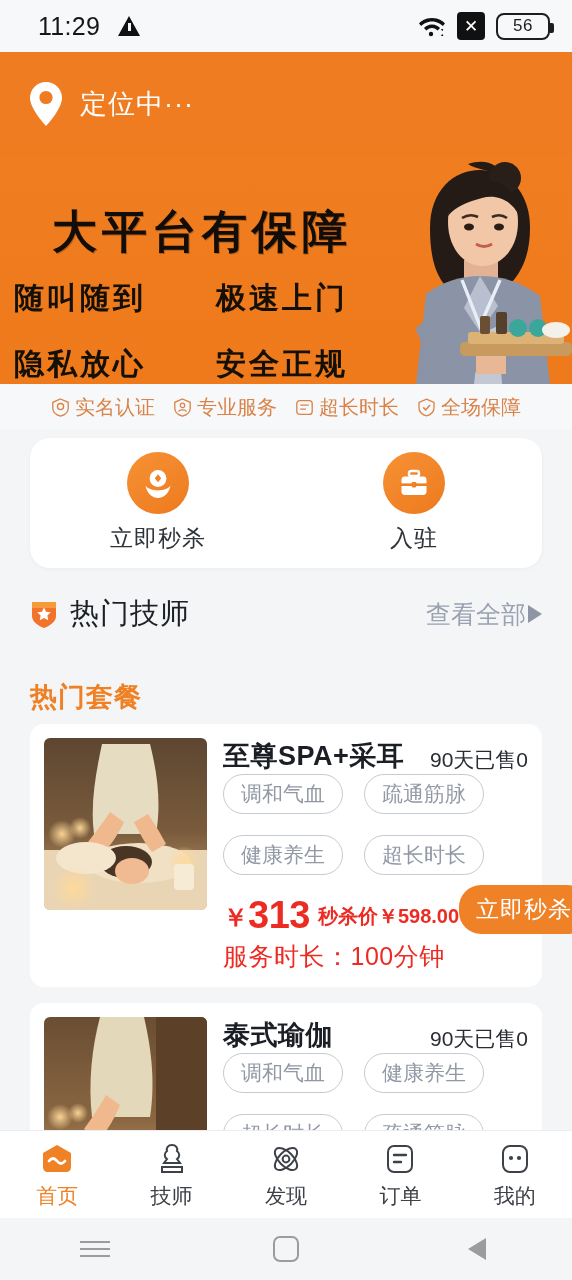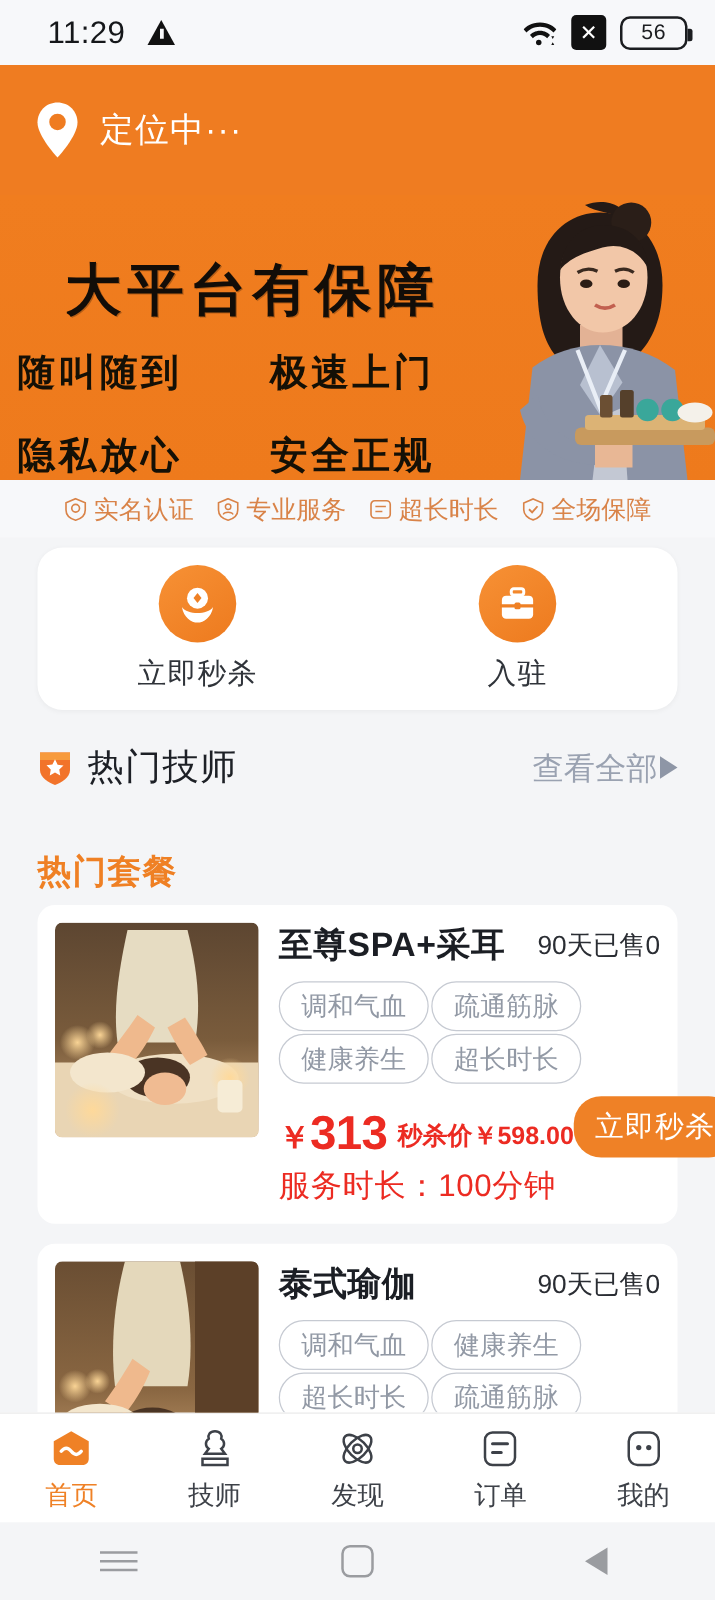--- a/index.html
+++ b/index.html
@@ -99,24 +99,24 @@
   .viewall .caret { width:0;height:0;border-left:14px solid #8e96a6;border-top:9px solid transparent;border-bottom:9px solid transparent; }
 
   
   .pkg-title { flex:0 0 72px; display:flex; align-items:center; padding:18px 30px 0; }
   .pkg-title span { color:#ef8024; font-size:27px; font-weight:bold; letter-spacing:1px; }
 
   .cards { flex:1 1 auto; padding:0 30px; overflow:hidden; display:flex; flex-direction:column; gap:16px; }
   .card { background:#fff; border-radius:14px; display:flex; padding:14px; gap:16px; flex:0 0 auto; }
   .thumb { width:163px; height:172px; border-radius:6px; flex:0 0 163px; overflow:hidden; position:relative; }
   .info { flex:1 1 auto; min-width:0; display:flex; flex-direction:column; }
-  .info-top { display:flex; align-items:flex-start; }
+  .info-top { display:flex; align-items:flex-end; }
   .p-name { font-size:27px; font-weight:bold; color:#1b1e24; letter-spacing:.5px; }
   .p-sold { margin-left:auto; font-size:21px; color:#2a2d33; white-space:nowrap; padding-top:4px; }
-  .tags { display:flex; flex-wrap:wrap; gap:2px; margin-top:11px; }
+  .tags { display:flex; flex-wrap:wrap; gap:21px; }
   .tag {
     border:1px solid #c6cad2; border-radius:22px; color:#9299a5;
     font-size:21px; padding:5px 17px; white-space:nowrap;
   }
   .priceline { display:flex; align-items:flex-end; margin-top:10px; }
   .cur { color:#ec2b22; font-size:25px; font-weight:bold; }
   .price { color:#ec2b22; font-size:38px; font-weight:bold; line-height:1; letter-spacing:-.5px; }
   .seckill-price { color:#ec2b22; font-size:20px; font-weight:bold; margin-left:8px; padding-bottom:4px; white-space:nowrap; }
   .buy-btn {
     margin-left:auto; background:#ef8126; color:#fff; font-size:23px;

